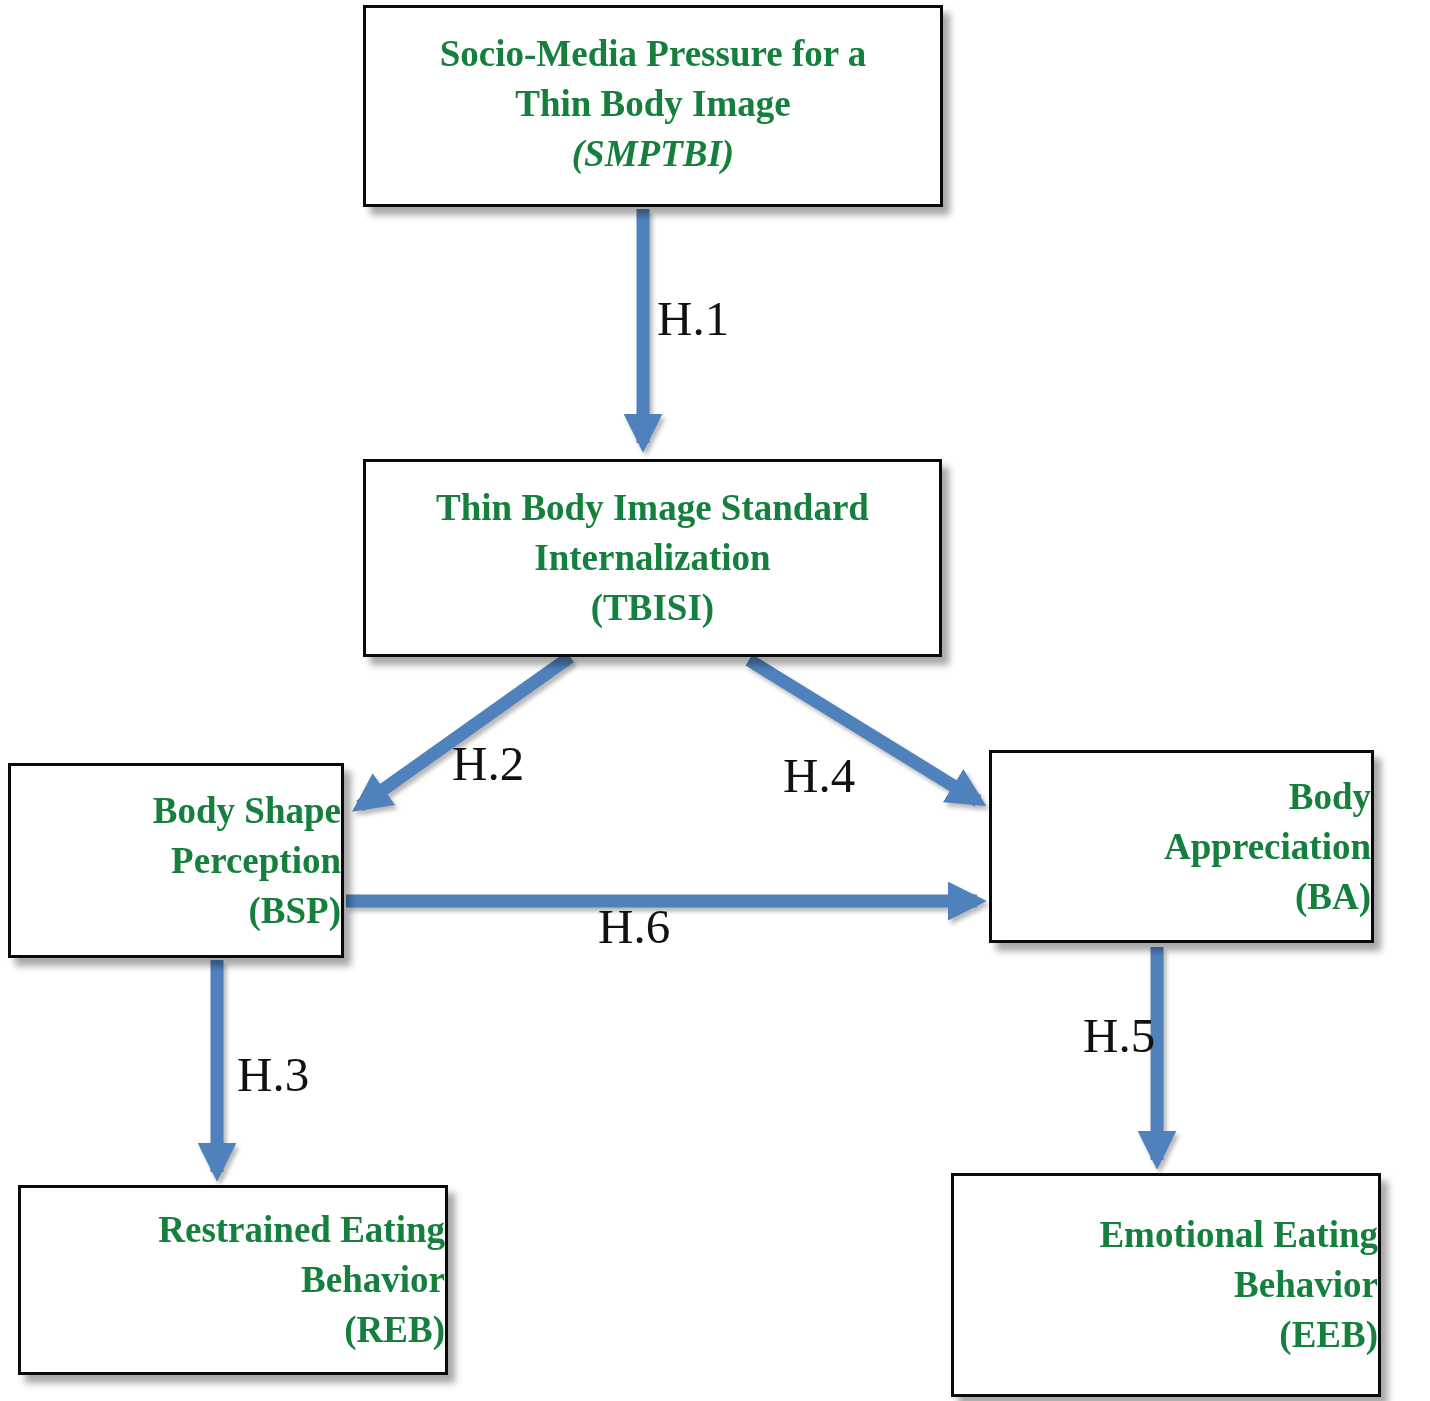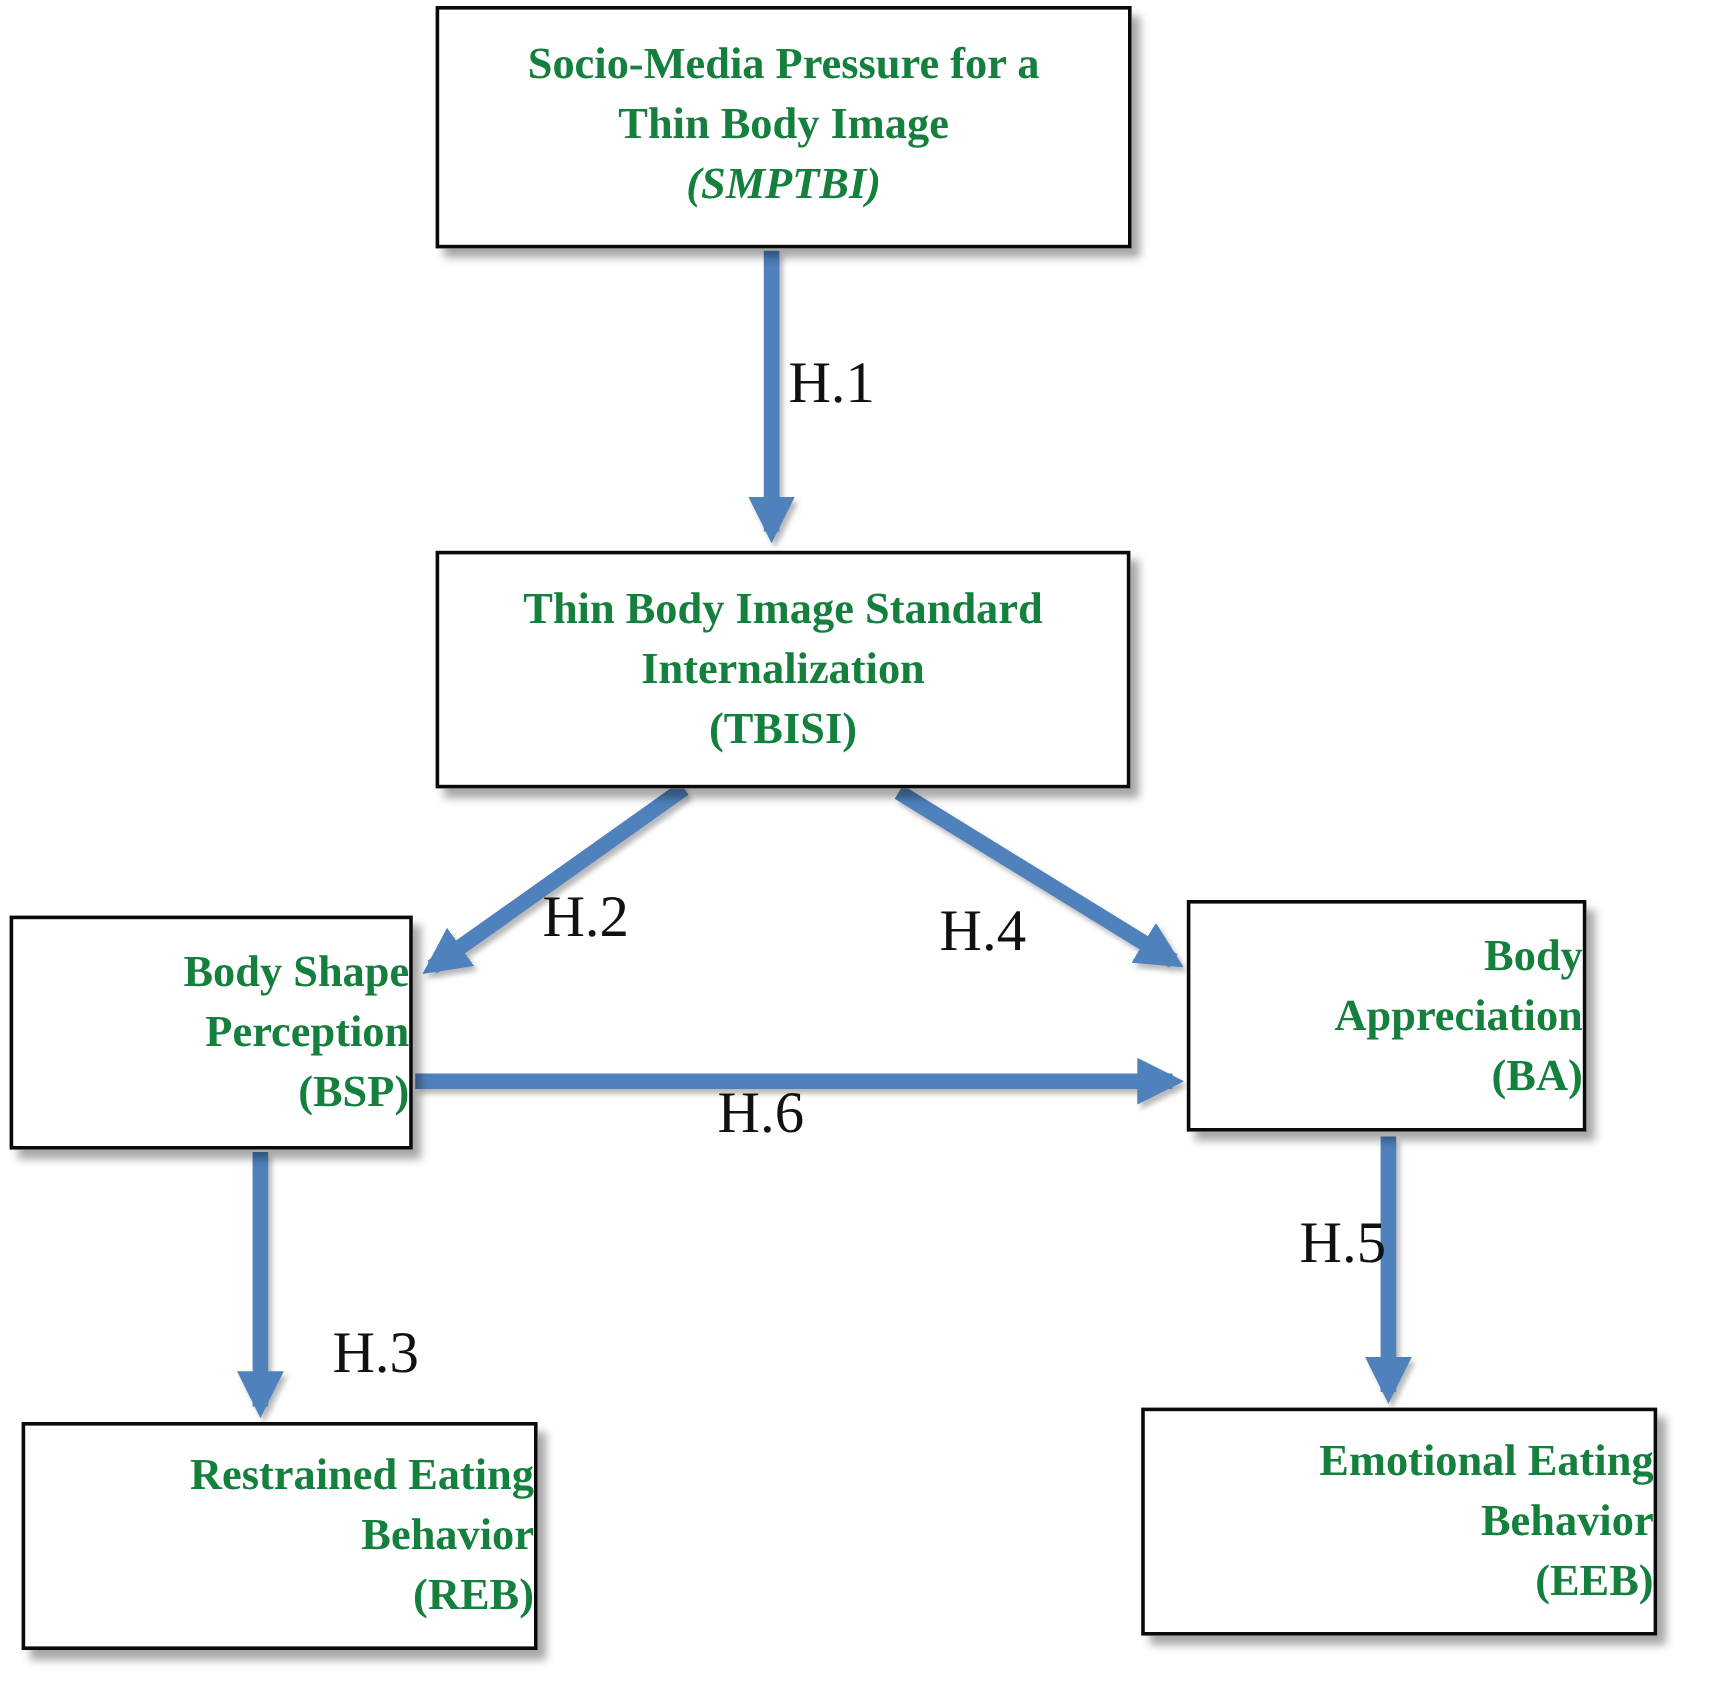--- a/index.html
+++ b/index.html
@@ -31,23 +31,23 @@
     font-size: 37px;
     line-height: 50px;
     color: #15803d;
   }
   .node.top-aligned { justify-content: flex-start; padding-top: 21px; }
   .node.centered    { justify-content: center; align-items: flex-end; }
 
   #box-smptbi { left: 363px; top: 5px;    width: 580px; height: 202px; }
   #box-tbisi  { left: 363px; top: 459px;  width: 579px; height: 198px; }
   #box-bsp    { left: 8px;   top: 763px;  width: 336px; height: 195px; }
-  #box-ba     { left: 989px; top: 750px;  width: 333px; height: 193px; }
+  #box-ba     { left: 989px; top: 750px;  width: 385px; height: 193px; }
   #box-reb    { left: 18px;  top: 1185px; width: 430px; height: 190px; }
-  #box-eeb    { left: 951px; top: 1173px; width: 430px; height: 190px; }
+  #box-eeb    { left: 951px; top: 1173px; width: 430px; height: 224px; }
 
   .abbr-italic { font-style: italic; }
 
   
   #arrows {
     position: absolute;
     left: 0; top: 0;
     width: 1430px;
     height: 1401px;
     pointer-events: none;
@@ -59,21 +59,21 @@
   
   .hlabel {
     position: absolute;
     font-size: 49px;
     line-height: 44px;
     color: #111111;
     white-space: nowrap;
   }
   #lbl-h1 { left: 657px;  top: 297px;  }
   #lbl-h2 { left: 452px;  top: 742px;  }
-  #lbl-h3 { left: 237px;  top: 1105px; margin-left: 40px; }
+  #lbl-h3 { left: 237px;  top: 1053px; }
   #lbl-h4 { left: 783px;  top: 754px;  }
   #lbl-h5 { left: 1083px; top: 1014px; }
   #lbl-h6 { left: 564px;  top: 905px; margin-left: 34px;  }
 </style>
 </head>
 <body>
 
 <div id="canvas">
 
   <svg id="arrows" viewBox="0 0 1430 1401" aria-hidden="true">

